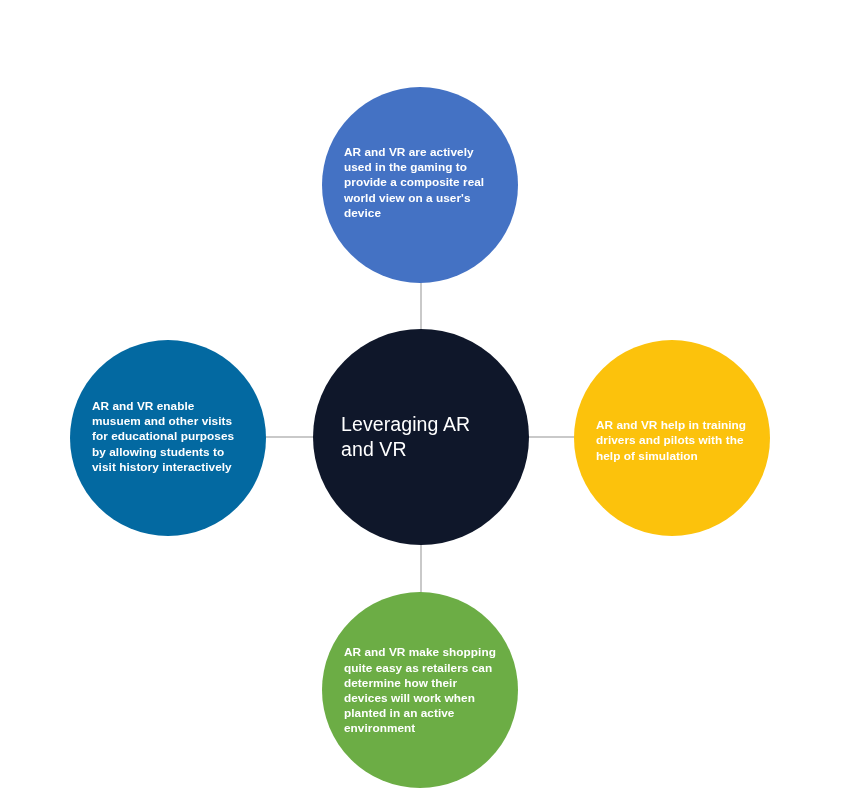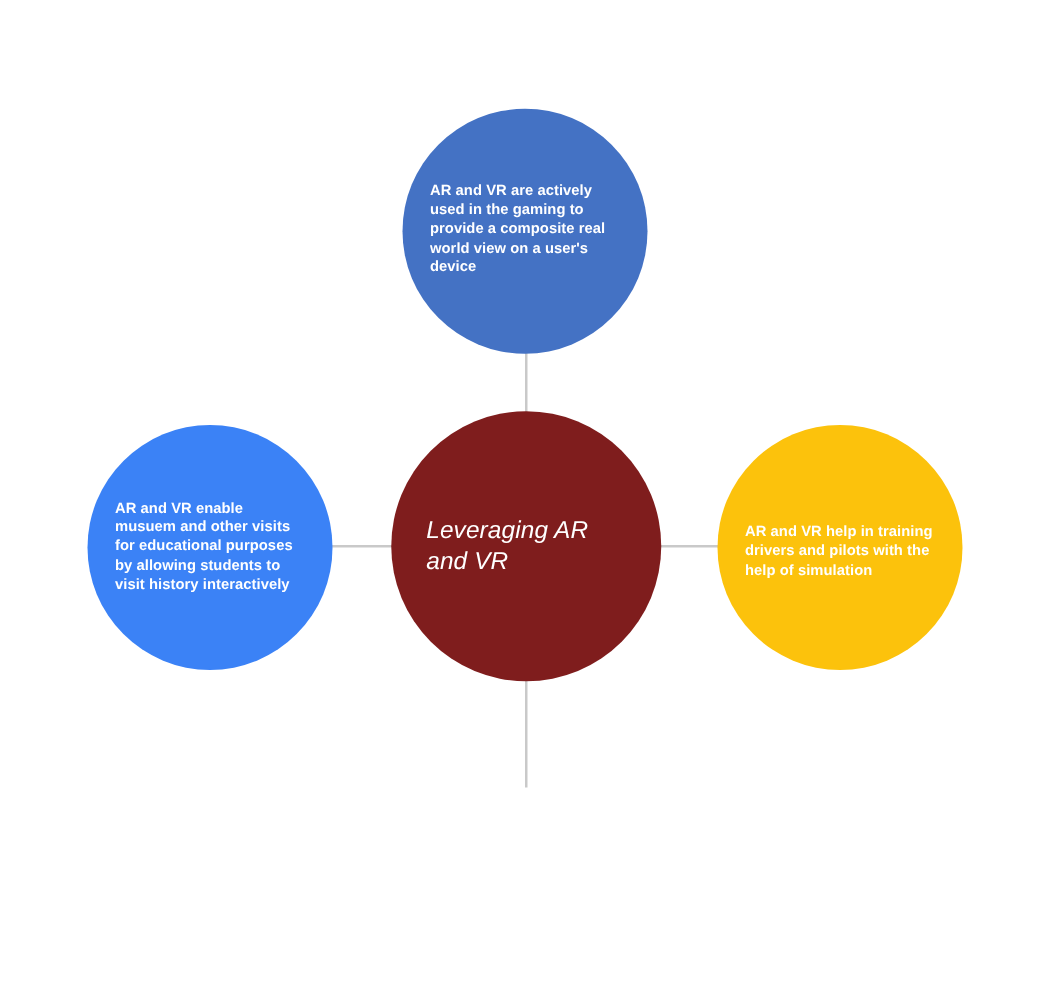--- a/index.html
+++ b/index.html
@@ -98,26 +98,29 @@
 
   <div class="connector vertical" id="connector-top" style="background: rgb(201, 201, 201);"></div>
   <div class="connector vertical" id="connector-bottom" style="background: rgb(201, 201, 201);"></div>
   <div class="connector horizontal" id="connector-left" style="background: rgb(201, 201, 201);"></div>
   <div class="connector horizontal" id="connector-right" style="background: rgb(201, 201, 201);"></div>
 
   <div class="node node-satellite" id="node-gaming" style="background: rgb(68, 114, 196);">
     <span class="node-label" style="color: rgb(255, 255, 255);">AR and VR are actively used in the gaming to provide a composite real world view on a user's device</span>
   </div>
 
-  <div class="node node-satellite" id="node-education" style="background: #3b82f6;">
+  <div class="node node-satellite" id="node-education" style="background: #0369a1;">
     <span class="node-label" style="color: rgb(255, 255, 255);">AR and VR enable musuem and other visits for educational purposes by allowing students to visit history interactively</span>
   </div>
 
-  <div class="node" id="node-center" style="background: #7f1d1d; font-style: italic;">
+  <div class="node" id="node-center" style="background: #0f172a;">
     <span class="node-label" style="color: rgb(255, 255, 255);">Leveraging AR and VR</span>
   </div>
 
   <div class="node node-satellite" id="node-training" style="background: rgb(252, 194, 12);">
     <span class="node-label" style="color: rgb(255, 255, 255);">AR and VR help in training drivers and pilots with the help of simulation</span>
   </div>
 
+  <div class="node node-satellite" id="node-retail" style="background: rgb(108, 173, 69);">
+    <span class="node-label" style="color: rgb(255, 255, 255);">AR and VR make shopping quite easy as retailers can determine how their devices will work when planted in an active environment</span>
+  </div>
 
 </div>
 
 </body></html>

